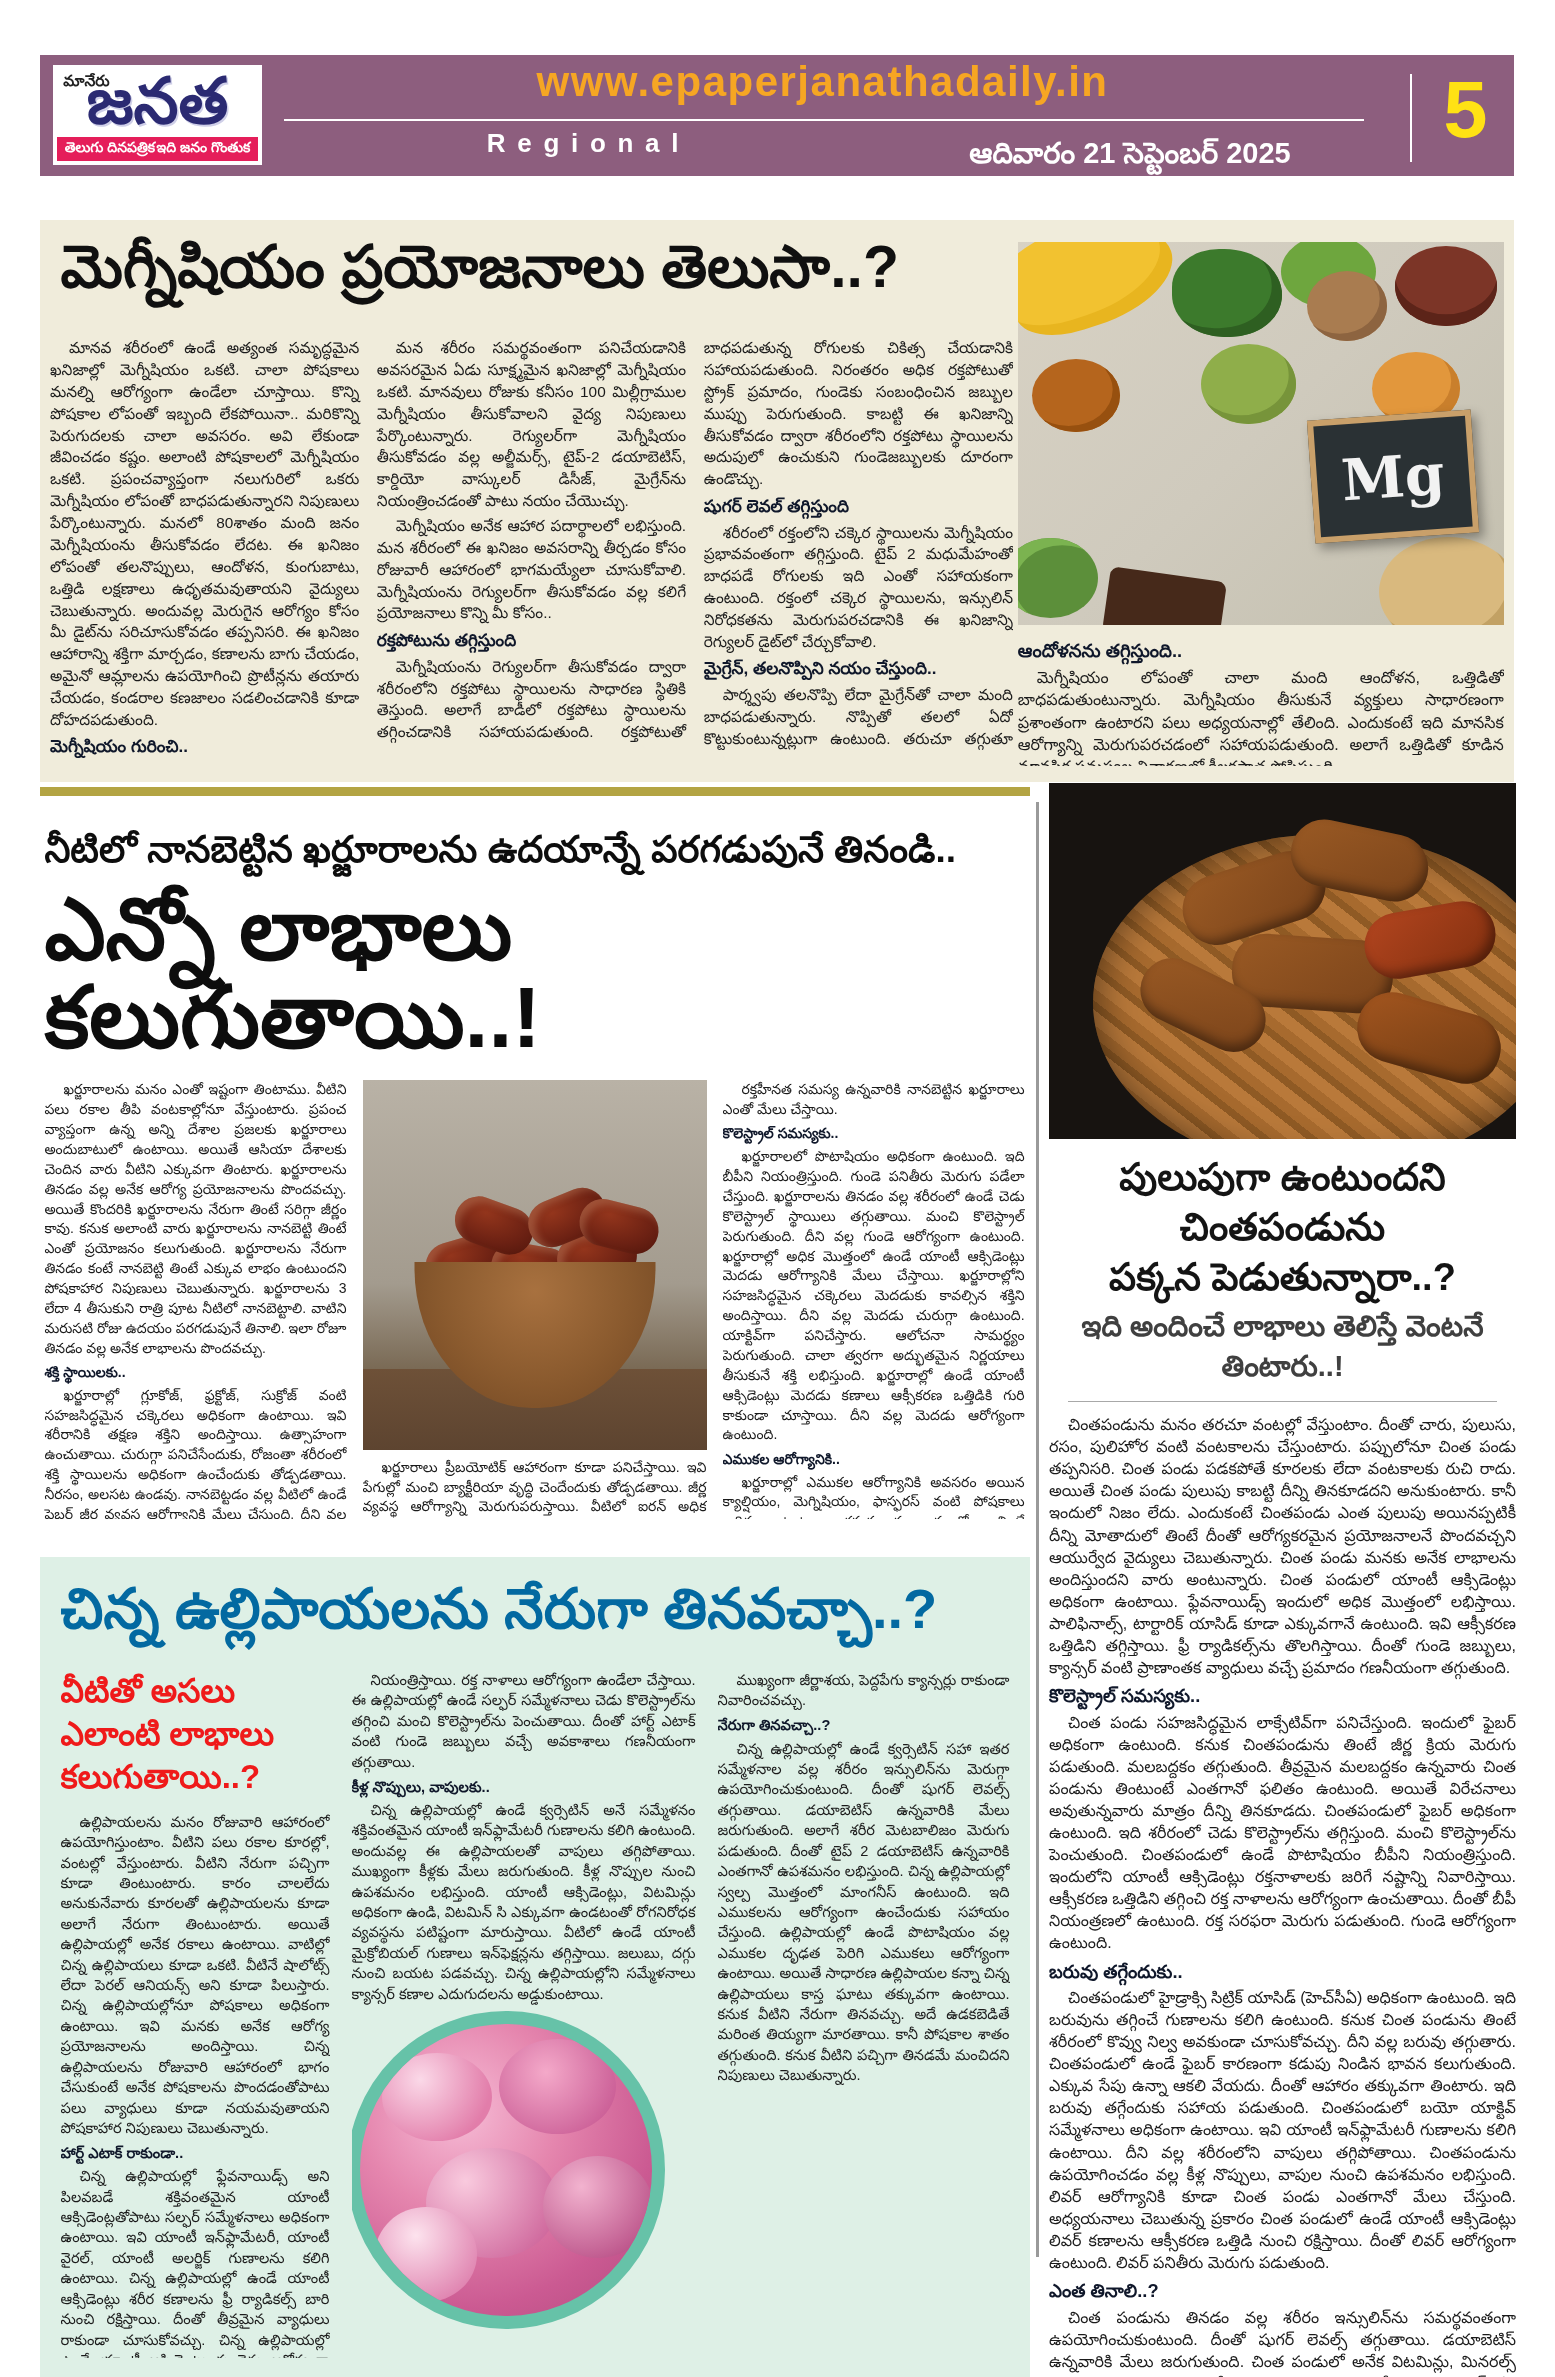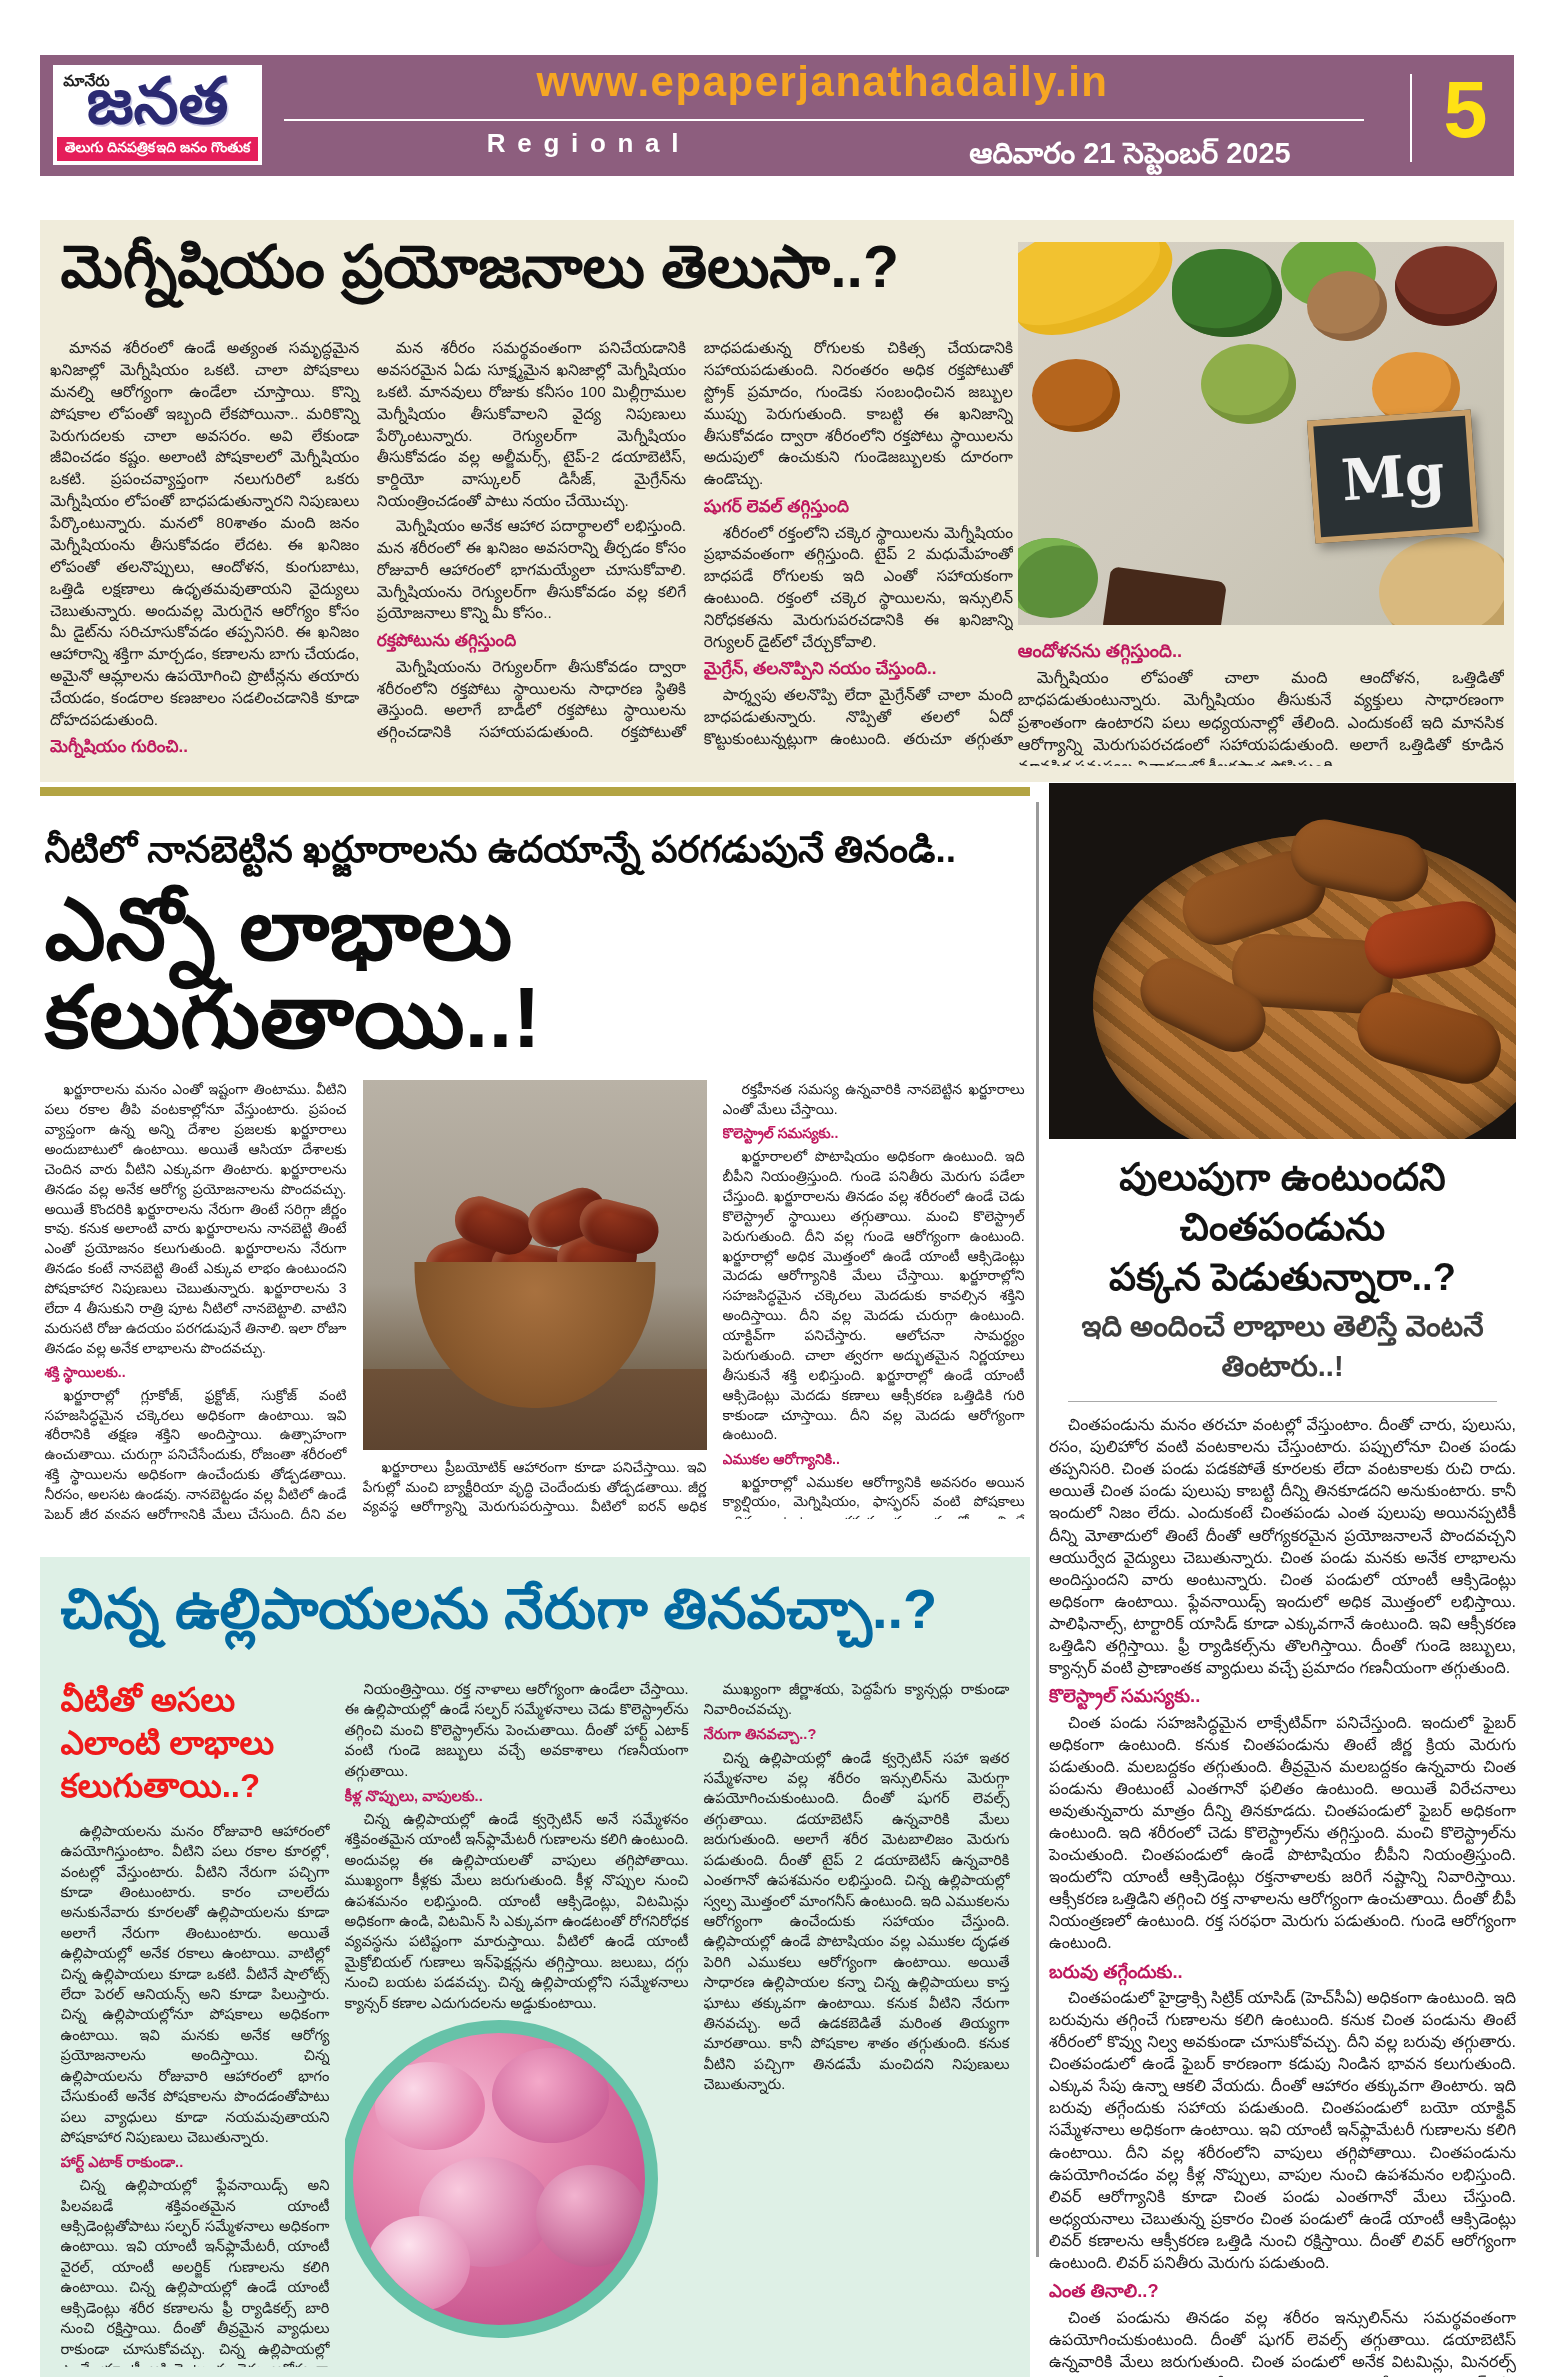--- a/index.html
+++ b/index.html
@@ -19,21 +19,21 @@
     display:flex; justify-content:space-between; align-items:center; padding:0 7.3px; font-size:14px; font-weight:bold; }
   .header-url { position:absolute; left:241px; width:1083px; top:2.9px; text-align:center; font-size:42px; font-weight:bold; color:#f6a623; letter-spacing:1.5px; }
   .header-hline { position:absolute; left:244px; width:1080px; top:64px; height:2.2px; background:#ffffff; }
   .section-label { position:absolute; left:278px; top:73px; width:541px; text-align:center; font-size:26px; font-weight:bold; color:#ffffff; letter-spacing:11.7px; }
   .date-label { position:absolute; left:856px; top:82px; width:468px; text-align:center; font-size:29px; font-weight:bold; color:#ffffff; }
   .header-vline { position:absolute; left:1370px; top:19px; height:88px; width:2.2px; background:#ffffff; }
   .page-num { position:absolute; left:1377px; top:11.7px; width:97px; text-align:center; font-size:79px; font-weight:bold; color:#ffe214; line-height:1.1; }
 
   
   .para { text-align:justify; text-indent:19px; margin:0 0 2.9px 0; }
-  .red-subhead { color:#be185d; font-weight:bold; margin:4.4px 0 2.9px 0; }
+  .red-subhead { color:#0f172a; font-weight:bold; margin:4.4px 0 2.9px 0; }
 
   
   .art1 { position:absolute; left:40px; top:220px; width:1474px; height:562px; background:#f0ecdb; }
   .art1-headline { position:absolute; left:20.5px; top:14.6px; width:966px; font-size:59px; font-weight:bold; color:#101010; line-height:1.1; }
   .art1-main { position:absolute; left:10px; top:117px; width:963px; height:426px; overflow:hidden;
     column-count:3; column-gap:17.6px; font-size:15.4px; line-height:1.42; }
   .art1-main .red-subhead { font-size:17px; }
   .mg-photo { position:absolute; right:10.2px; top:22px; width:486px; height:383px; overflow:hidden;
     background: linear-gradient(135deg,#d8d2c4 0%, #cfcabd 50%, #c3bfae 100%); }
   .mg-item { position:absolute; border-radius:50%; }
@@ -88,21 +88,21 @@
   .p5 { left:88px; top:190px; width:132px; height:64px; transform:rotate(26deg); }
   .p6 { left:307px; top:220px; width:146px; height:70px; transform:rotate(16deg); background: linear-gradient(145deg,#a4561f,#6e3a12); }
   .art3-headline { margin-top:13px; text-align:center; font-size:38px; font-weight:bold; color:#141414; line-height:1.32; }
   .art3-sub { margin:7.3px auto 0 auto; width:92%; text-align:center; font-size:29px; font-weight:bold; color:#404040; padding-bottom:11.7px; border-bottom:1.5px solid #a8a8a8; }
   .art3-flow { margin-top:11.7px; font-size:16px; line-height:1.38; }
   .art3-flow .red-subhead { font-size:18.3px; }
 
   
   .art4 { position:absolute; left:40px; top:1557px; width:990px; height:820px; background:#def0e6; padding:19px 20.5px; overflow:hidden; }
   .art4-headline { font-size:56px; font-weight:bold; color:#0369a1; white-space:nowrap; overflow:hidden; }
-  .art4-cols { display:flex; gap:15px; margin-top:24px; height:688px; overflow:hidden; font-size:14.6px; line-height:1.4; }
+  .art4-cols { display:flex; gap:22px; margin-top:15px; height:688px; overflow:hidden; font-size:14.6px; line-height:1.4; }
   .art4-col1 { flex:0 0 269px; overflow:hidden; }
   .art4-col2 { flex:0 0 344px; overflow:hidden; }
   .art4-col3 { flex:1; overflow:hidden; }
   .art4-sub { color:#ef1a1a; font-size:33px; font-weight:bold; line-height:1.3; margin-bottom:13px; }
   .onion-circle { width:318px; height:318px; margin:7.3px 0 0 -4.4px; border-radius:50%; border:13px solid #66c2a8; position:relative; overflow:hidden;
     background: radial-gradient(circle at 34% 30%, #f6bcd6 0%, #e586ae 35%, #cb5a92 70%, #b24a7f 100%); }
   .onion-blob { position:absolute; border-radius:50%; }
   .ob1 { left:22px; top:29px; width:110px; height:88px; background:radial-gradient(circle at 35% 30%, #fbd9e8, #e27daa 75%); }
   .ob2 { left:139px; top:14.6px; width:117px; height:95px; background:radial-gradient(circle at 40% 35%, #f4a9c9, #cb5f97 80%); }
   .ob3 { left:66px; top:124px; width:132px; height:110px; background:radial-gradient(circle at 30% 30%, #f9cade, #d univers 80%); background:radial-gradient(circle at 30% 30%, #f9cade, #d06a9e 80%); }

